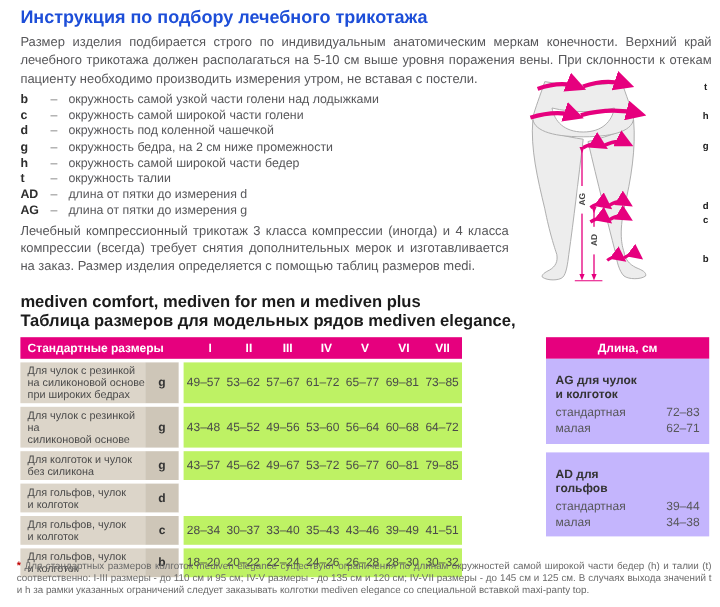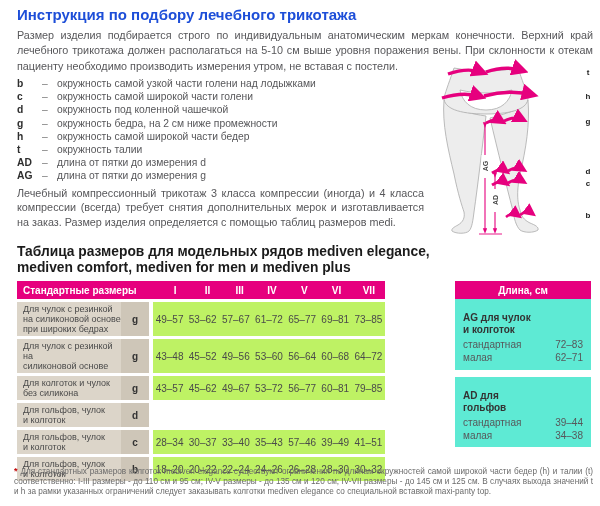--- a/index.html
+++ b/index.html
@@ -27,21 +27,21 @@
           color:#4a4a4a;white-space:pre-line;display:flex;flex-direction:column;justify-content:center;}
   .tletter{width:28px;background:#cec6b8;display:flex;align-items:center;justify-content:center;
            font-size:10px;font-weight:bold;color:#333;}
   .tgap{width:4px;background:#fff;}
   .tvals{flex:1;background:#bef264;display:flex;align-items:center;}
   .tval{flex:1;text-align:center;font-size:10px;color:#4a4a4a;}
   
   .len-wrap{position:absolute;left:455px;top:281px;width:136px;}
   .len-head{height:18px;background:#e6007e;color:#fff;font-size:10px;font-weight:bold;
             display:flex;align-items:center;justify-content:center;}
-  .len-block{background:#5eead4;box-sizing:border-box;padding:13px 8px 6px 8px;}
+  .len-block{background:#c4b5fd;box-sizing:border-box;padding:13px 8px 6px 8px;}
   .len-block:nth-of-type(2){margin-top:7px;height:70px;}
   .len-block:nth-of-type(3){margin-top:14px;height:66px;padding-top:8px;}
   .len-title{font-size:10px;font-weight:bold;color:#333;line-height:12px;white-space:pre-line;margin-bottom:2px;}
   .len-row{display:flex;justify-content:space-between;font-size:10px;line-height:13px;color:#57575a;}
   
   .footnote{position:absolute;left:14px;top:466px;width:579px;font-size:8.2px;line-height:10px;
             text-align:justify;color:#6a6a6a;}
   .fn-marker{color:#c00000;font-weight:bold;font-size:9px;}
   
   .diagram{position:absolute;left:436px;top:54px;width:164px;height:192px;}
@@ -142,22 +142,22 @@
       <text x="152" y="21">t</text>
       <text x="152" y="45">h</text>
       <text x="152" y="70">g</text>
       <text x="152" y="120">d</text>
       <text x="152" y="132">c</text>
       <text x="152" y="164">b</text>
     </g>
   </svg>
 
   <div class="h2">
+    <div>mediven comfort, mediven for men и mediven plus</div>
     <div>Таблица размеров для модельных рядов mediven elegance,</div>
-    <div>mediven comfort, mediven for men и mediven plus</div>
   </div>
 
   <div class="table-wrap">
     <div class="thead">
       <div class="thead-label">Стандартные размеры</div>
       <div class="thead-cols">
           <span class="thead-col">I</span>
           <span class="thead-col">II</span>
           <span class="thead-col">III</span>
           <span class="thead-col">IV</span>
@@ -222,21 +222,21 @@
         <div class="trow">
           <div class="tlabel">Для гольфов, чулок
 и колготок</div>
           <div class="tletter">c</div>
           <div class="tgap"></div>
           <div class="tvals">
             <div class="tval">28–34</div>
             <div class="tval">30–37</div>
             <div class="tval">33–40</div>
             <div class="tval">35–43</div>
-            <div class="tval">57–46</div>
+            <div class="tval">43–46</div>
             <div class="tval">39–49</div>
             <div class="tval">41–51</div>
           </div>
         </div>
         <div class="trow">
           <div class="tlabel">Для гольфов, чулок
 и колготок</div>
           <div class="tletter">b</div>
           <div class="tgap"></div>
           <div class="tvals">

